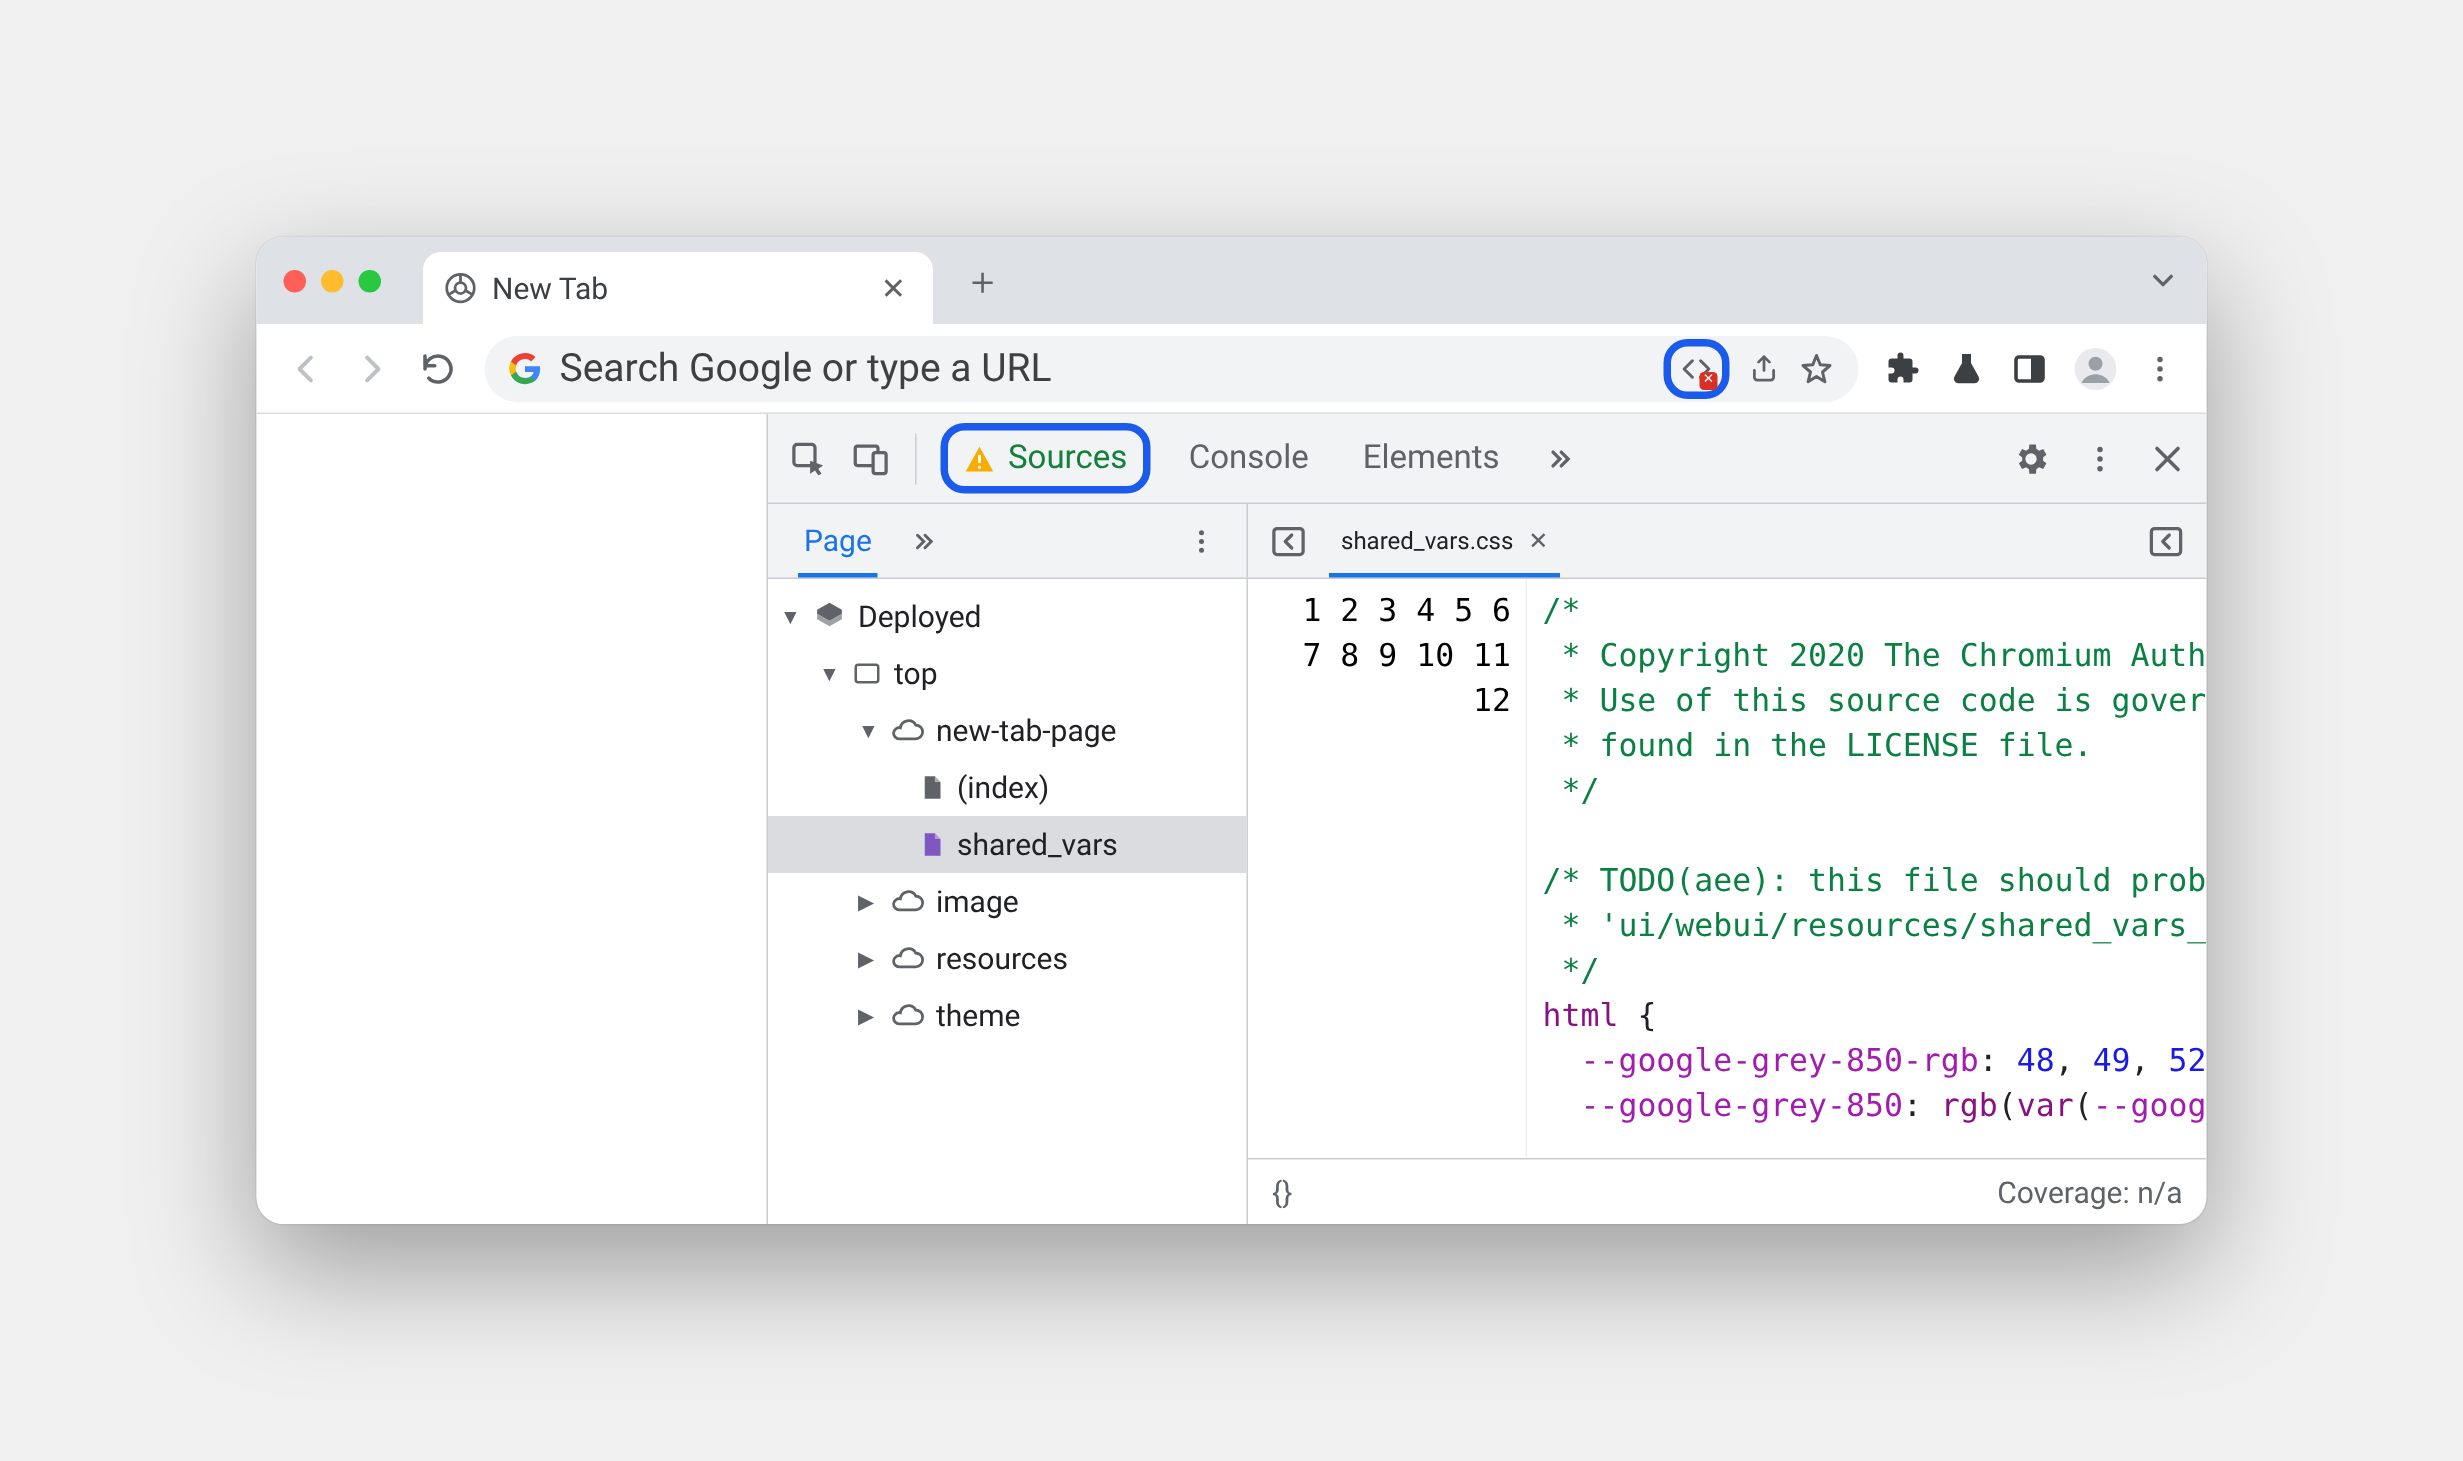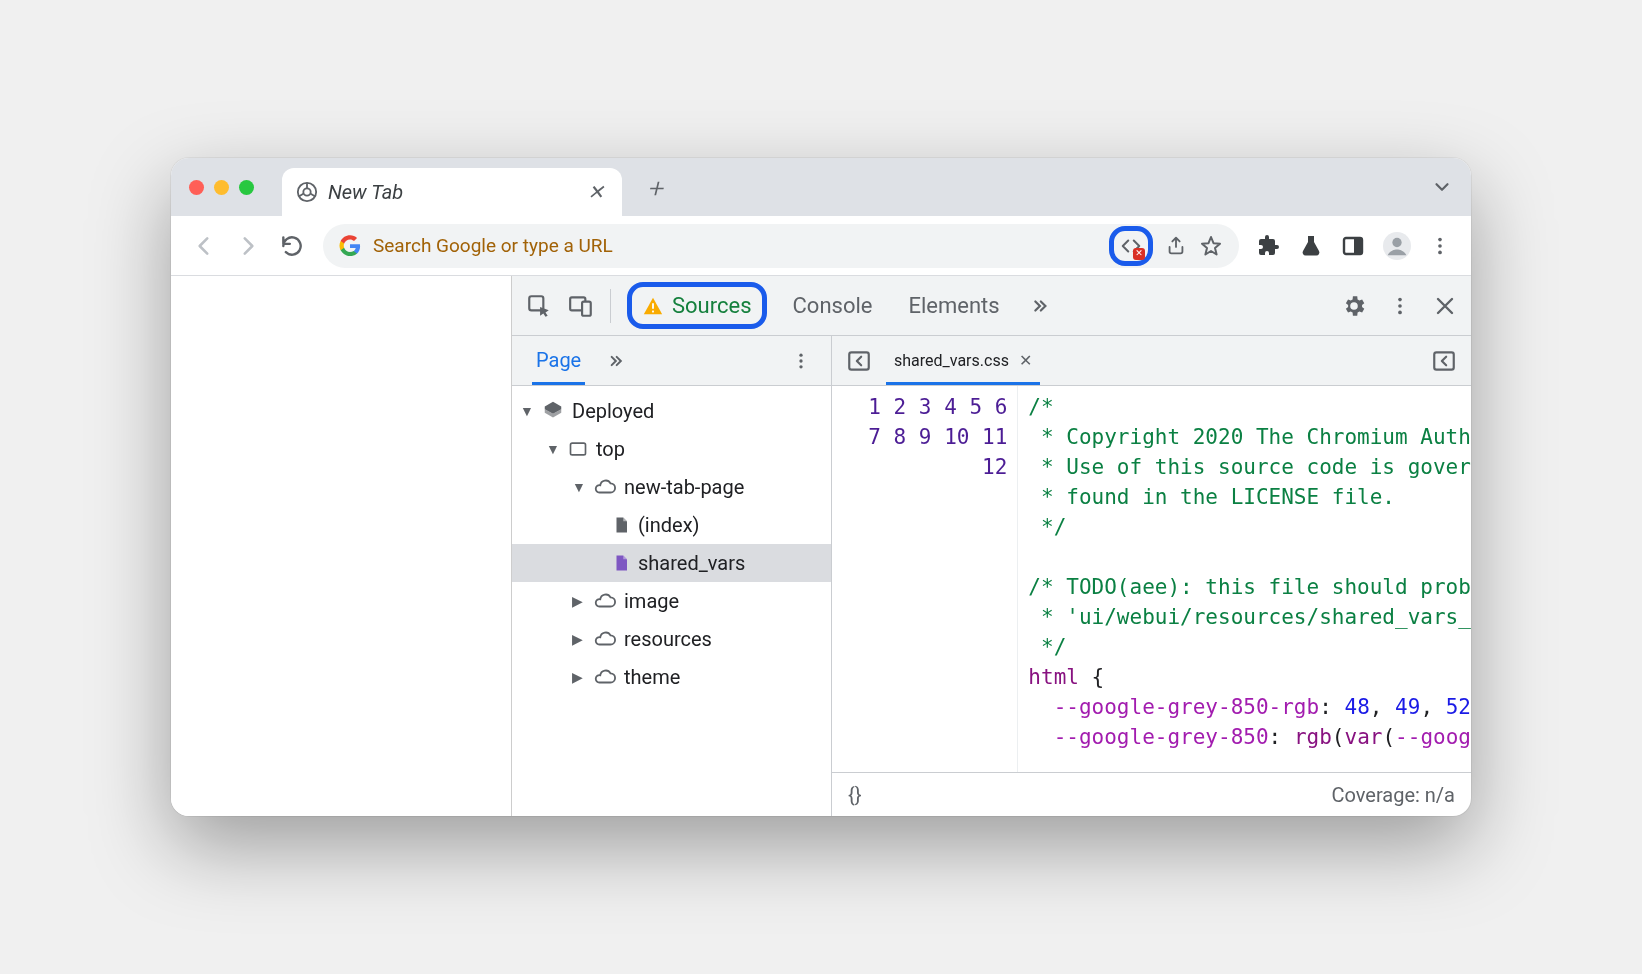--- a/index.html
+++ b/index.html
@@ -18,21 +18,20 @@
   box-shadow: 0 30px 80px rgba(0,0,0,0.35), 0 0 0 1px rgba(0,0,0,0.05);
   overflow: hidden;
 }
 
 .tabstrip {
   height: 58px;
   background: #dee1e6;
   display: flex;
   align-items: center;
   padding: 0 18px;
-  font-style: italic;
 }
 .traffic { display: flex; gap: 10px; margin-right: 28px; }
 .dot { width: 15px; height: 15px; border-radius: 50%; }
 .dot.red { background: #ff5f57; }
 .dot.yellow { background: #febc2e; }
 .dot.green { background: #28c840; }
 .tab {
   height: 48px;
   background: #fff;
   border-radius: 12px 12px 0 0;
@@ -63,21 +62,21 @@
 .omnibox {
   flex: 1;
   background: #f1f3f4;
   border-radius: 30px;
   height: 44px;
   display: flex;
   align-items: center;
   padding: 0 16px;
   gap: 12px;
 }
-.omnibox .ph { color: #a16207; font-size: 19px; }
+.omnibox .ph { color: #404040; font-size: 26px; }
 .highlight-ring {
   border: 5px solid #1a5beb;
   border-radius: 16px;
   padding: 4px 6px;
   display: inline-flex;
   align-items: center;
 }
 .devtools-icon-badge { position: relative; display: inline-flex; }
 .devtools-icon-badge .err {
   position: absolute; right: -3px; bottom: -3px;
@@ -142,21 +141,21 @@
   font-size: 20px; color: #202124; overflow: hidden;
   padding-top: 6px;
 }
 .tree .row { display: flex; align-items: center; height: 38px; gap: 8px; padding-left: var(--ind,8px); white-space: nowrap; }
 .tree .row.sel { background: #dadce0; }
 .tree .arrow { width: 14px; font-size: 14px; color: #5f6368; }
 .tree .ico { display: inline-flex; color: #5f6368; }
 .editor { flex: 1; display: flex; flex-direction: column; min-width: 0; }
 .code { flex: 1; display: flex; font-family: Menlo,Consolas,monospace; font-size: 21px; line-height: 30px; overflow: hidden; }
 .gutter {
-  background: #fff; color: #4c1d95; text-align: right;
+  background: #fff; color: #000000; text-align: right;
   padding: 6px 10px 6px 18px; border-right: 1px solid #eceff1;
 }
 .lines { padding: 6px 0 6px 10px; white-space: pre; color: #202124; }
 .c-comment { color: #0b8043; }
 .c-tag { color: #881280; }
 .c-prop { color: #a21caf; }
 .c-num { color: #1a1ae6; }
 .c-punc { color: #202124; }
 .c-fn { color: #881280; }
 .statusbar {

